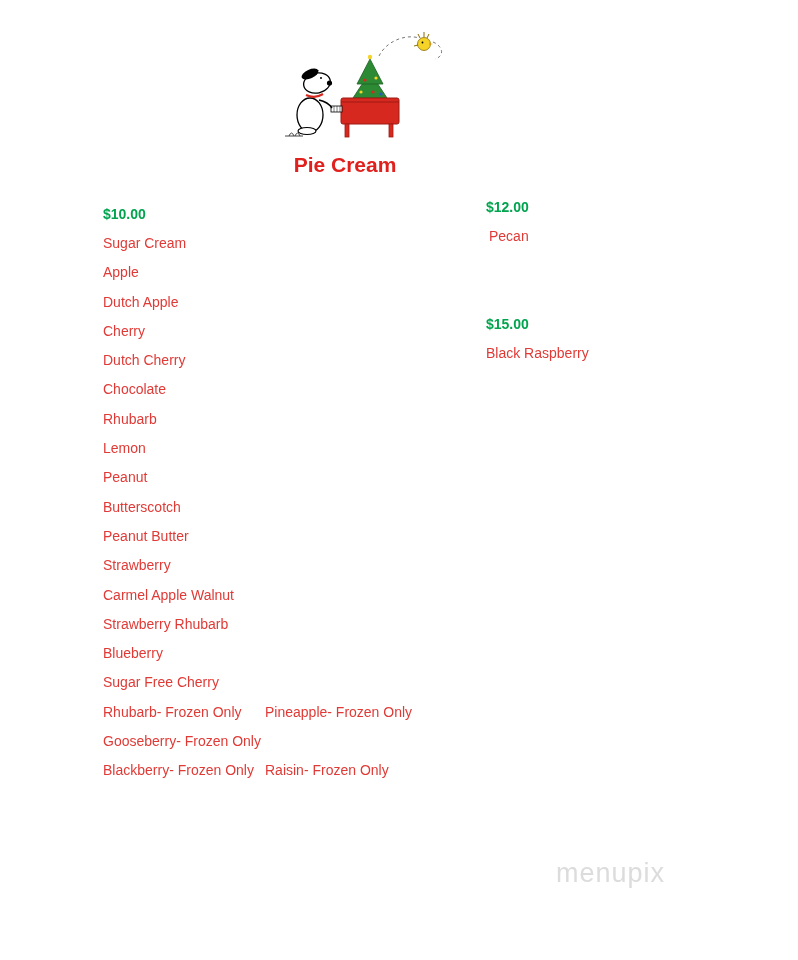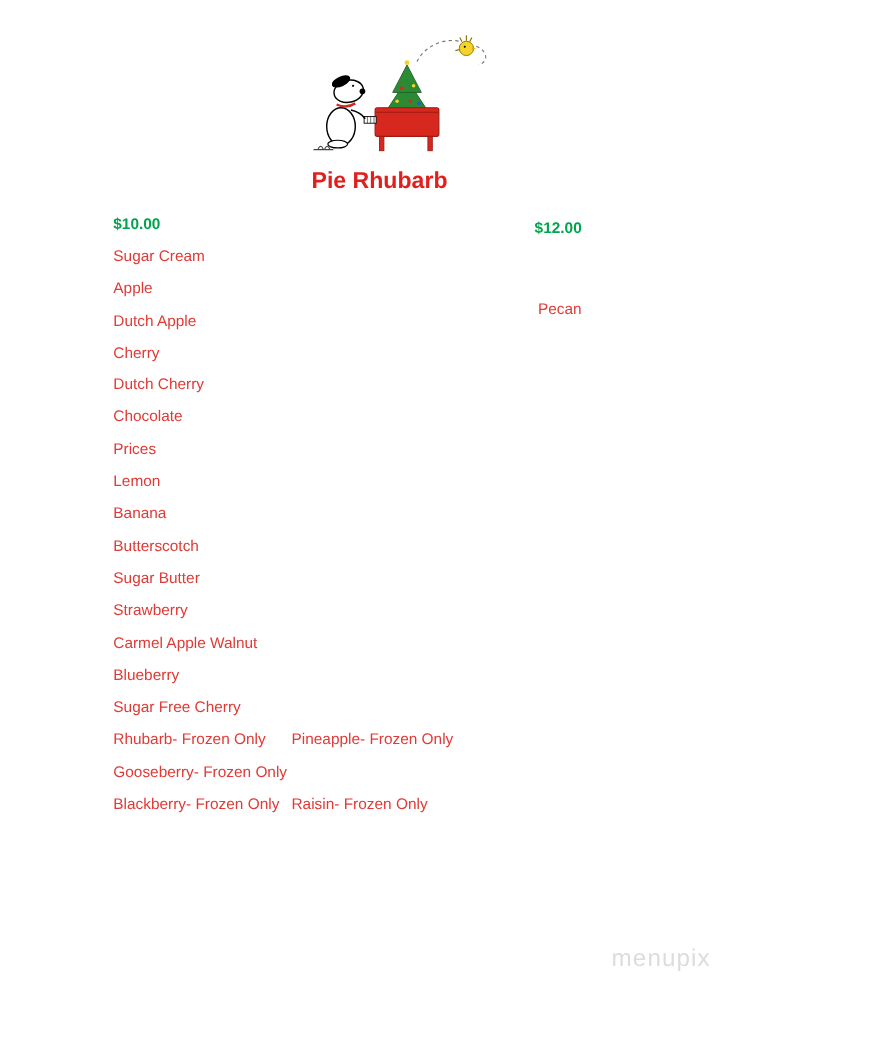--- a/index.html
+++ b/index.html
@@ -34,43 +34,43 @@
     display: flex;
     align-items: center;
     font-size: 14px;
     color: #e03a36;
     white-space: nowrap;
   }
   .price { color: #00a44e; font-weight: 700; }
   .left-col {
     position: absolute;
     left: 103px;
-    top: 188px;
+    top: 199px;
     width: 440px;
   }
   .right-sec-1 {
     position: absolute;
     left: 486px;
     top: 192px;
     width: 260px;
   }
   .right-sec-2 {
     position: absolute;
     left: 486px;
     top: 309px;
     width: 260px;
   }
-  .right-sec-1 .item-indent { padding-left: 3px; margin-top: 44px; }
+  .right-sec-1 .item-indent { padding-left: 3px; }
   .fcell { width: 162px; }
   .bold-tag { font-weight: 400; }
   .watermark {
     position: absolute;
     left: 556px;
     top: 858px;
-    font-size: 22px;
+    font-size: 27px;
     letter-spacing: 1px;
     color: #dcdcdc;
     font-weight: 400;
   }
 </style>
 </head>
 <body>
 
 <div class="page">
 
@@ -119,37 +119,38 @@
       <circle cx="38" cy="52" r="1" fill="#000"></circle>
       <path d="M 23,69 q 9,4 17,-1" stroke="#d6281e" stroke-width="2.2" fill="none"></path>
       <path d="M 36,74 q 9,2 13,8" stroke="#000" stroke-width="1.4" fill="none"></path>
     </g>
 
     <g>
       <path d="M 6,110 q 2.5,-6 5,0 M 12,110 q 2.5,-6 5,0 M 2,110 h 18" stroke="#444" stroke-width="1" fill="none"></path>
     </g>
   </svg>
 
-  <h1 class="title">Pie Rhubarb</h1>
+  <h1 class="title">Pie Cream</h1>
 
   <div class="left-col">
     <div class="row price">$10.00</div>
     <div class="row">Sugar Cream</div>
     <div class="row">Apple</div>
     <div class="row">Dutch Apple</div>
     <div class="row">Cherry</div>
     <div class="row">Dutch Cherry</div>
     <div class="row">Chocolate</div>
-    <div class="row">Prices</div>
+    <div class="row">Rhubarb</div>
     <div class="row">Lemon</div>
-    <div class="row">Banana</div>
+    <div class="row">Peanut</div>
     <div class="row">Butterscotch</div>
-    <div class="row">Sugar Butter</div>
+    <div class="row">Peanut Butter</div>
     <div class="row">Strawberry</div>
     <div class="row">Carmel Apple Walnut</div>
+    <div class="row">Strawberry Rhubarb</div>
     <div class="row">Blueberry</div>
     <div class="row">Sugar Free Cherry</div>
 
     <div class="row">
       <div class="fcell">
         <span>Rhubarb-</span>
         <span class="bold-tag">Frozen Only</span>
       </div>
       <div>
         <span>Pineapple-</span>
@@ -172,16 +173,20 @@
         <span class="bold-tag">Frozen Only</span>
       </div>
     </div>
   </div>
 
   <div class="right-sec-1">
     <div class="row price">$12.00</div>
     <div class="row item-indent">Pecan</div>
   </div>
 
+  <div class="right-sec-2">
+    <div class="row price">$15.00</div>
+    <div class="row">Black Raspberry</div>
+  </div>
 
   <div class="watermark">menupix</div>
 
 </div>
 
 </body></html>

